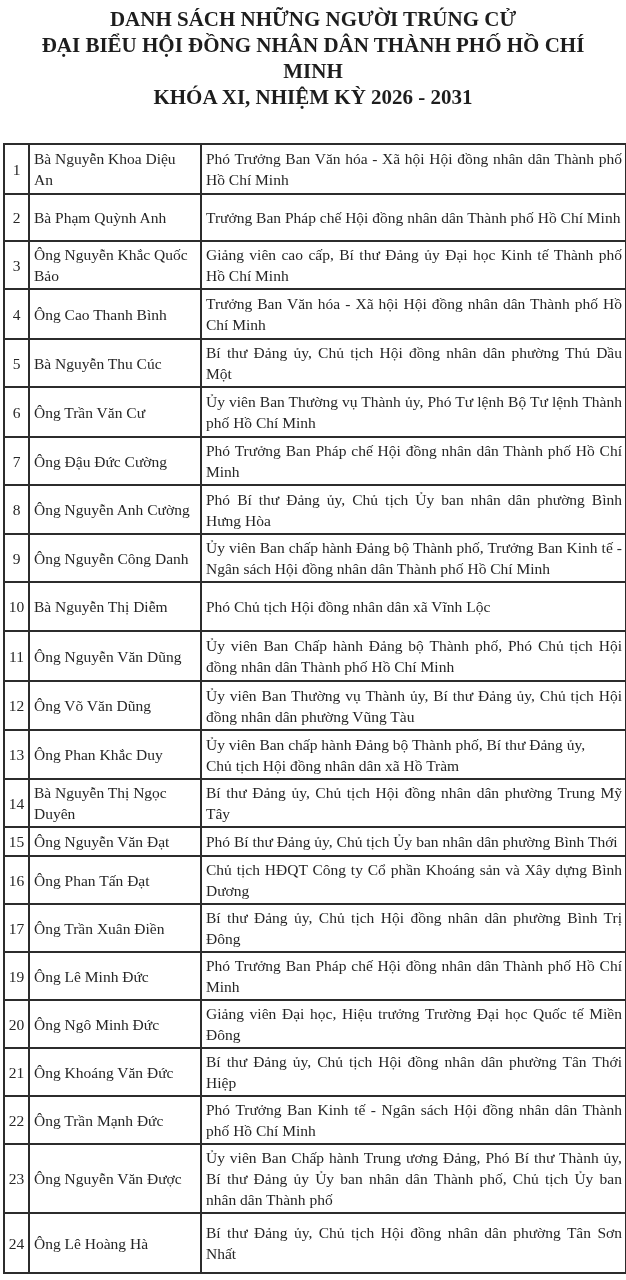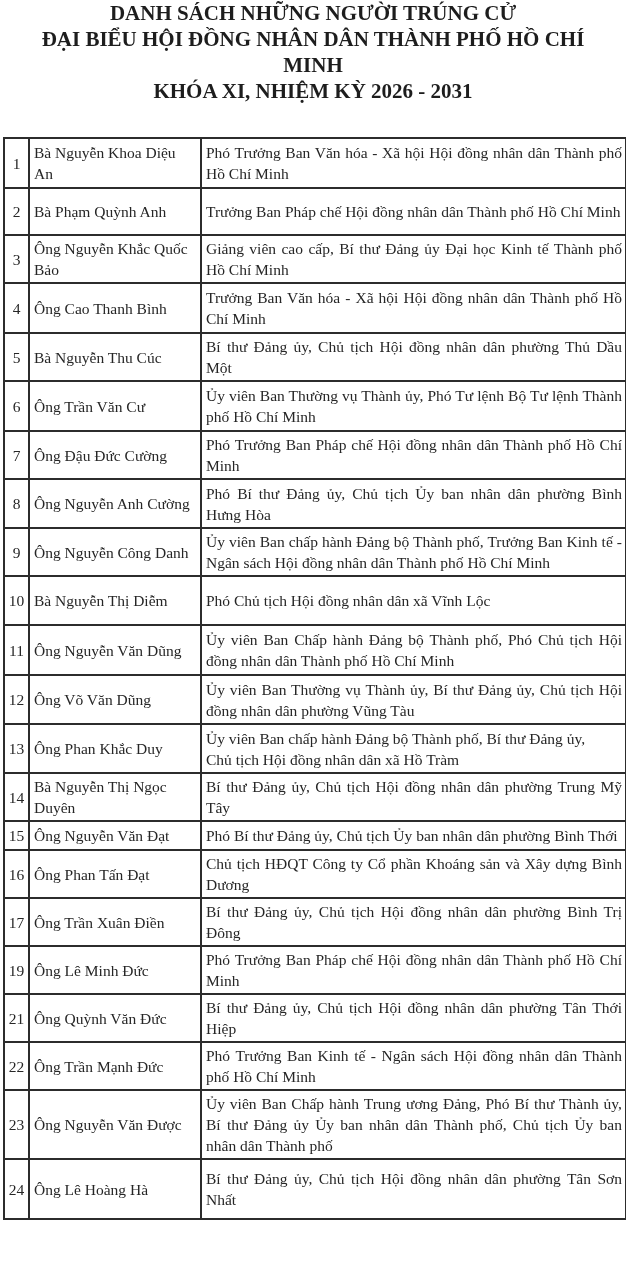--- a/index.html
+++ b/index.html
@@ -3,20 +3,21 @@
 <meta charset="utf-8">
 <style>
   html, body { margin: 0; padding: 0; }
   body {
     width: 626px; height: 1280px; overflow: hidden;
     background: #ffffff;
     color: #262626;
     font-family: "Liberation Serif", serif;
   }
   .title {
+    padding-top: 6px;
     text-align: center;
     font-weight: bold;
     font-size: 21px;
     line-height: 26px;
     color: #1d1d1d;
   }
   table.list {
     border-collapse: collapse;
     table-layout: fixed;
     margin: 33px 0 0 3px;
@@ -130,23 +131,28 @@
         <tr style="height: 30px; margin-top: 27px;">
           <td class="col-no">17</td>
           <td class="col-name">Ông Trần Xuân Điền</td>
           <td class="col-pos">Bí thư Đảng ủy, Chủ tịch Hội đồng nhân dân phường Bình Trị Đông</td>
         </tr>
         <tr style="height: 44px; margin-left: 23px;">
           <td class="col-no">19</td>
           <td class="col-name">Ông Lê Minh Đức</td>
           <td class="col-pos">Phó Trưởng Ban Pháp chế Hội đồng nhân dân Thành phố Hồ Chí Minh</td>
         </tr>
+        <tr style="height: 40px;">
+          <td class="col-no">20</td>
+          <td class="col-name">Ông Ngô Minh Đức</td>
+          <td class="col-pos">Giảng viên Đại học, Hiệu trưởng Trường Đại học Quốc tế Miền Đông</td>
+        </tr>
         <tr style="height: 37px;">
           <td class="col-no">21</td>
-          <td class="col-name">Ông Quỳnh Văn Đức</td>
+          <td class="col-name">Ông Khoáng Văn Đức</td>
           <td class="col-pos">Bí thư Đảng ủy, Chủ tịch Hội đồng nhân dân phường Tân Thới Hiệp</td>
         </tr>
         <tr style="height: 48px;">
           <td class="col-no">22</td>
           <td class="col-name">Ông Trần Mạnh Đức</td>
           <td class="col-pos">Phó Trưởng Ban Kinh tế - Ngân sách Hội đồng nhân dân Thành phố Hồ Chí Minh</td>
         </tr>
         <tr style="height: 67px;">
           <td class="col-no">23</td>
           <td class="col-name">Ông Nguyễn Văn Được</td>

